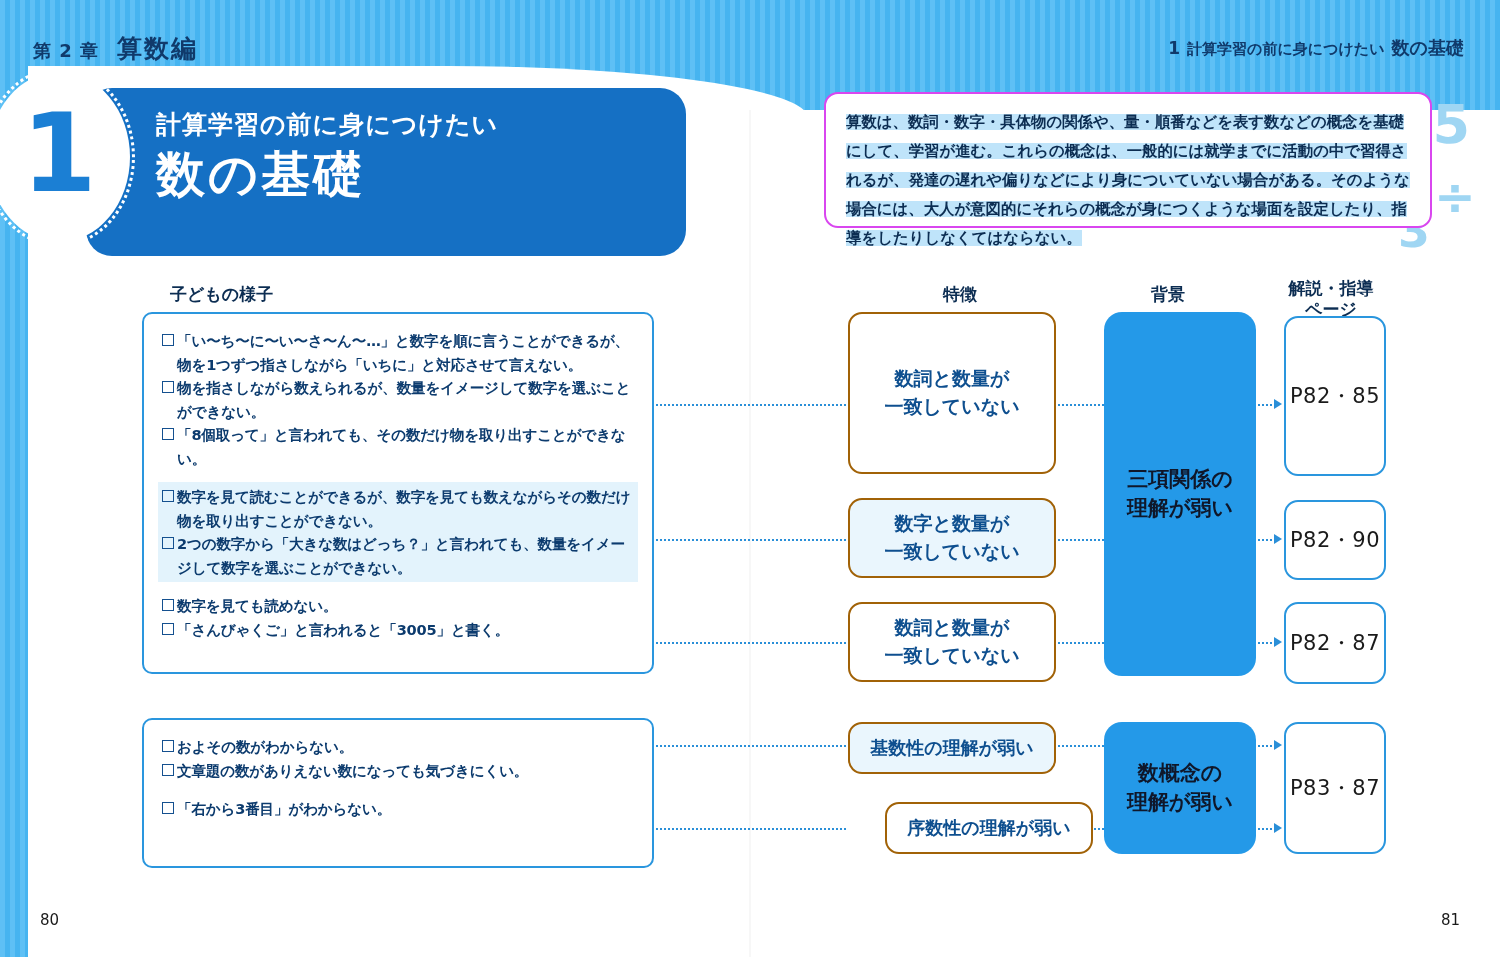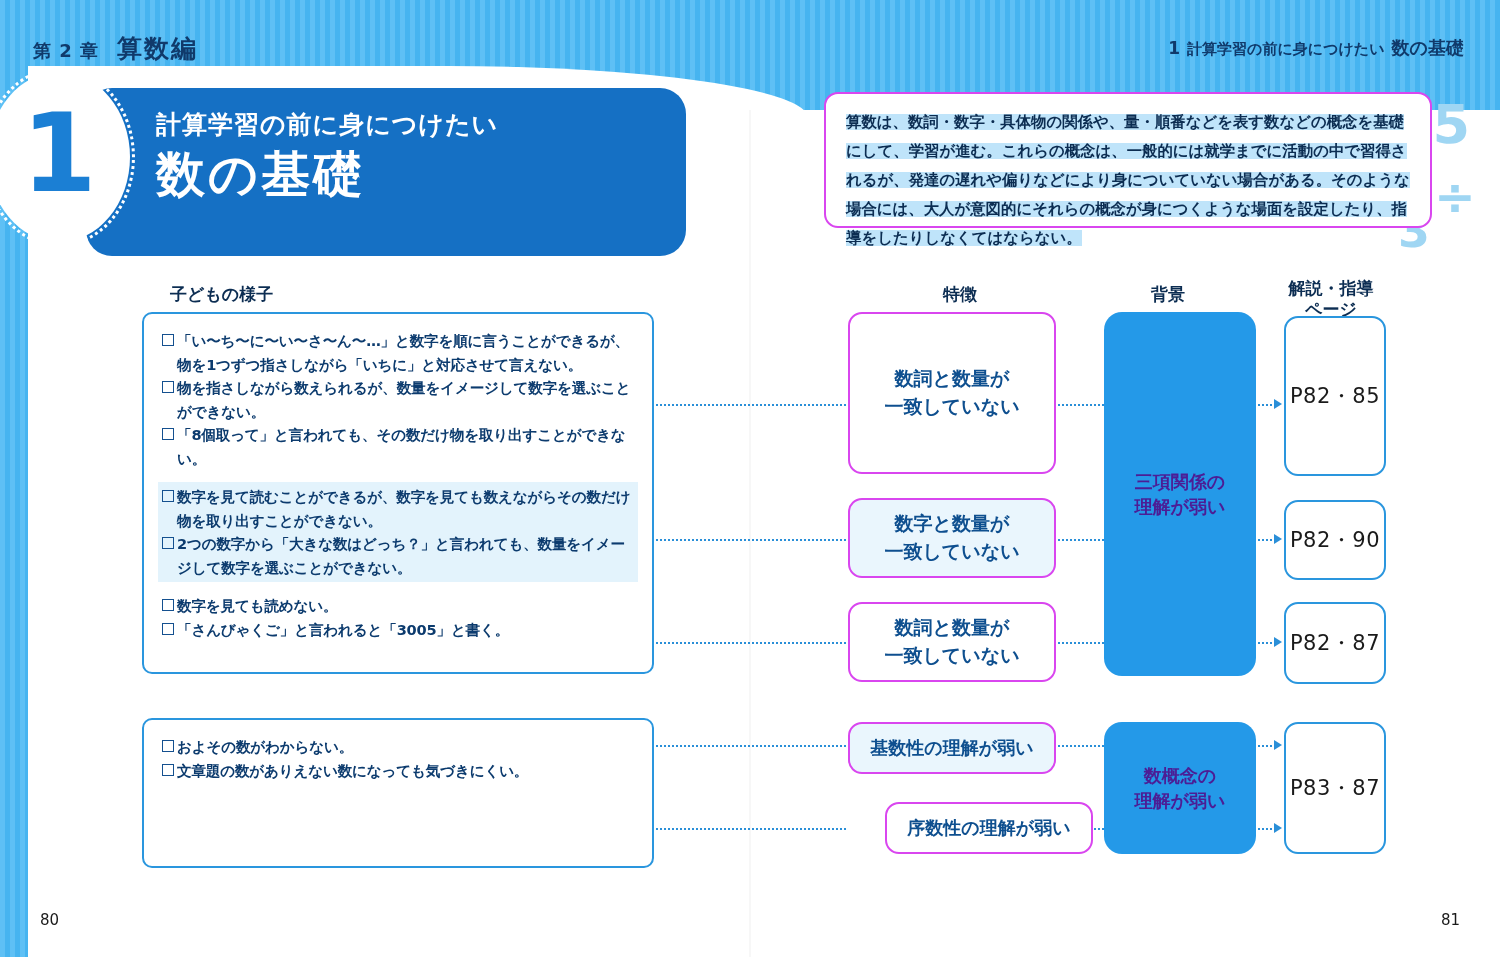--- a/index.html
+++ b/index.html
@@ -203,21 +203,21 @@
     border: 1.6px solid #14508f;
     margin-top: 5px;
     margin-right: 3px;
   }
   .chk-item .txt { flex: 1 1 auto; }
   .chk-group + .chk-group { margin-top: 9px; }
 
   
   .feature-box {
     position: absolute;
-    border: 2px solid #d946ef;
+    border: 2px solid #a16207;
     border-radius: 14px;
     background: #fff;
     z-index: 10;
     display: flex; align-items: center; justify-content: center;
     text-align: center;
     color: #0e4f8f;
     font-weight: 700;
     font-size: 19px;
     line-height: 1.45;
   }
@@ -229,23 +229,23 @@
   #feature-5 { left: 848px; top: 802px; width: 208px; height: 52px; font-size: 18px; margin-left: 37px; }
 
   
   .back-box {
     position: absolute;
     background: #2499e8;
     border-radius: 18px;
     z-index: 10;
     display: flex; align-items: center; justify-content: center;
     text-align: center;
-    color: #4c1d95;
+    color: #0f172a;
     font-weight: 700;
-    font-size: 18px;
+    font-size: 21px;
     line-height: 1.4;
   }
   #back-1 { left: 1104px; top: 312px; width: 152px; height: 364px; }
   #back-2 { left: 1104px; top: 722px; width: 152px; height: 132px; }
 
   
   .page-box {
     position: absolute;
     border: 2px solid #2a96de;
     border-radius: 14px;
@@ -388,20 +388,24 @@
       <div class="chk-item">
         <span class="box"></span>
         <span class="txt">およその数がわからない。</span>
       </div>
       <div class="chk-item">
         <span class="box"></span>
         <span class="txt">文章題の数がありえない数になっても気づきにくい。</span>
       </div>
     </div>
     <div class="chk-group">
+      <div class="chk-item">
+        <span class="box"></span>
+        <span class="txt">「右から3番目」がわからない。</span>
+      </div>
     </div>
   </div>
 
 <div class="feature-box" id="feature-1">
     <div>
       <div>数詞と数量が</div>
       <div>一致していない</div>
     </div>
   </div>
 <div class="feature-box hl" id="feature-2">

